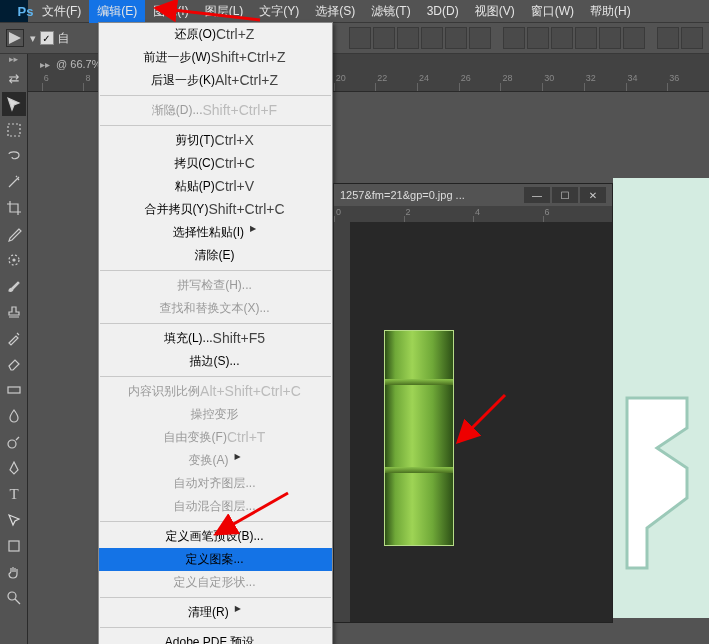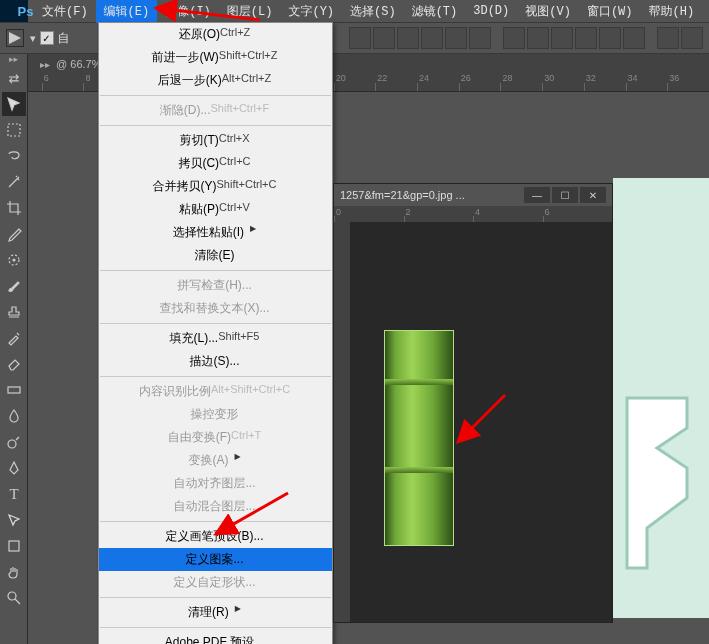--- a/index.html
+++ b/index.html
@@ -1,21 +1,21 @@
 <!DOCTYPE html>
 <html><head>
 <meta charset="utf-8">
 <style>
 * { margin:0; padding:0; box-sizing:border-box; font-family:"Microsoft YaHei",Arial,sans-serif; }
 body { width:709px; height:644px; background:#535353; overflow:hidden; position:relative; }
 
 
 .menubar { height:22px; background:#535353; display:flex; align-items:center; color:#e5e5e5; font-size:12px; }
 .ps-logo { width:28px; height:22px; background:#001d33; color:#5fb5f0; font-weight:bold; font-size:13px; display:flex; align-items:center; justify-content:center; margin-right:6px;padding-left:23px; }
-.menu-item { padding:3px 8px; cursor:default;font-family:Liberation Mono, monospace; }
+.menu-item { padding:3px 8px; cursor:default; }
 .menu-item.open { background:#1473e6; }
 
 
 .optbar { height:32px; background:#535353; border-top:1px solid #383838; border-bottom:1px solid #383838; display:flex; align-items:center; padding:0 6px; }
 .optbar .slot { width:18px; height:18px; border:1px solid #2a2a2a; margin-right:4px; }
 .optbar .checkbox { width:14px; height:14px; border:1px solid #888; background:#ddd; display:flex; align-items:center; justify-content:center; margin:0 4px; font-size:10px; color:#000; }
 .optbar .icon-group { display:flex; margin-left:auto; }
 .optbar .ic { width:22px; height:22px; border:1px solid #3a3a3a; margin-left:2px; background:#4a4a4a; }
 .optbar .gap { width:10px; }
 
@@ -31,21 +31,21 @@
 .toolstrip { position:absolute; left:0; top:54px; width:28px; background:#535353; height:590px; border-right:1px solid #2a2a2a; }
 .tool { width:24px; height:24px; margin:2px; border:1px solid transparent; display:flex; align-items:center; justify-content:center; color:#ccc; font-size:13px; }
 .tool.active { background:#2a2a2a; }
 .tool svg { width:16px; height:16px; stroke:#ccc; fill:none; stroke-width:1.2; }
 
 
 .dropdown { position:absolute; left:98px; top:22px; width:235px; background:#f0f0f0; border:1px solid #8a8a8a; box-shadow:2px 2px 4px rgba(0,0,0,.4); font-size:12px; color:#000; }
 .dd-row { display:flex; justify-content:center; padding:3px 20px 3px 18px; cursor:default; white-space:nowrap; }
 .dd-row.disabled { color:#9a9a9a; }
 .dd-row.sel { background:#1473e6; color:#000000; }
-.dd-row .sc { color:#444; font-size:11px; }
+.dd-row .sc { color:#444; font-size:14px; }
 .dd-row.disabled .sc { color:#bbb; }
 .dd-sep { height:1px; background:#c8c8c8; margin:3px 1px; }
 .dd-sub::after { content:"▶"; font-size:8px; margin-left:6px; color:#333; }
 
 
 .docwin { position:absolute; left:333px; top:183px; width:280px; height:440px; background:#3a3a3a; border:1px solid #222; }
 .docwin .titlebar { height:22px; background:#535353; color:#ddd; font-size:11px; display:flex; align-items:center; padding:0 6px; }
 .docwin .titlebar .t { flex:1; overflow:hidden; text-overflow:ellipsis; white-space:nowrap; }
 .docwin .wbtn { width:26px; height:16px; background:#3a3a3a; margin-left:2px; display:flex; align-items:center; justify-content:center; color:#ccc; font-size:10px; }
 .docwin .ruler-h { height:16px; background:#424242; color:#888; font-size:9px; display:flex; align-items:flex-end; }
@@ -297,26 +297,26 @@
     <div class="dd-sep"></div>
     <div class="dd-row">
       <span>剪切(T)</span>
       <span class="sc">Ctrl+X</span>
     </div>
     <div class="dd-row">
       <span>拷贝(C)</span>
       <span class="sc">Ctrl+C</span>
     </div>
     <div class="dd-row">
+      <span>粘贴(P)</span>
+      <span class="sc">Ctrl+V</span>
+    </div>
+    <div class="dd-row">
       <span>合并拷贝(Y)</span>
       <span class="sc">Shift+Ctrl+C</span>
-    </div>
-    <div class="dd-row">
-      <span>粘贴(P)</span>
-      <span class="sc">Ctrl+V</span>
     </div>
     <div class="dd-row dd-sub">
       <span>选择性粘贴(I)</span>
     </div>
     <div class="dd-row">
       <span>清除(E)</span>
       <span class="sc"></span>
     </div>
     <div class="dd-sep"></div>
     <div class="dd-row disabled">

